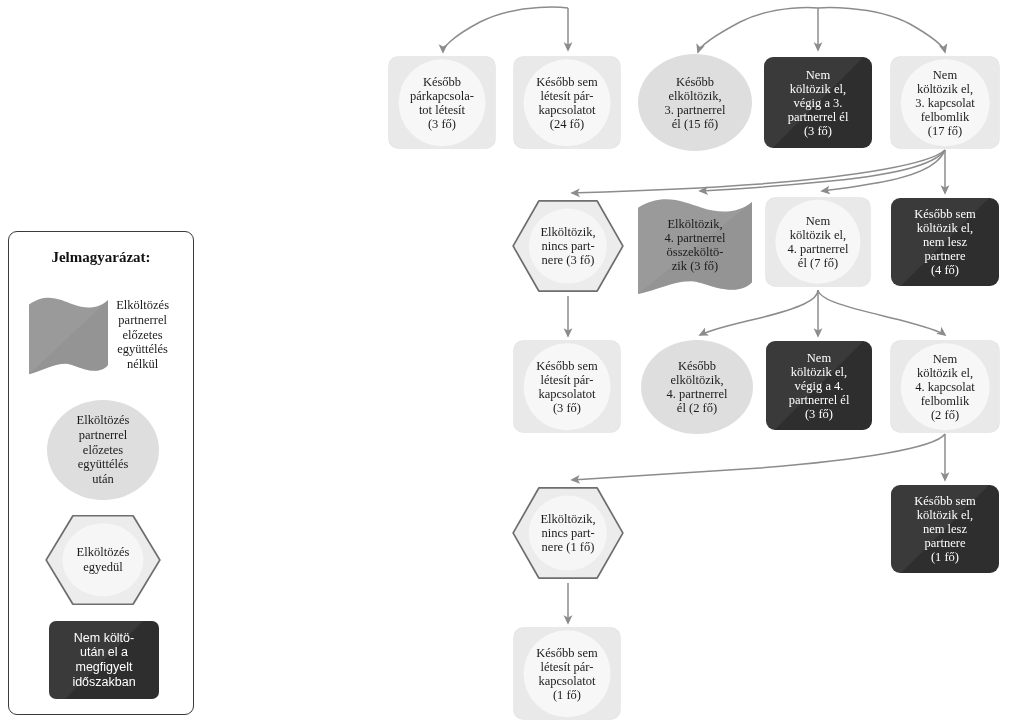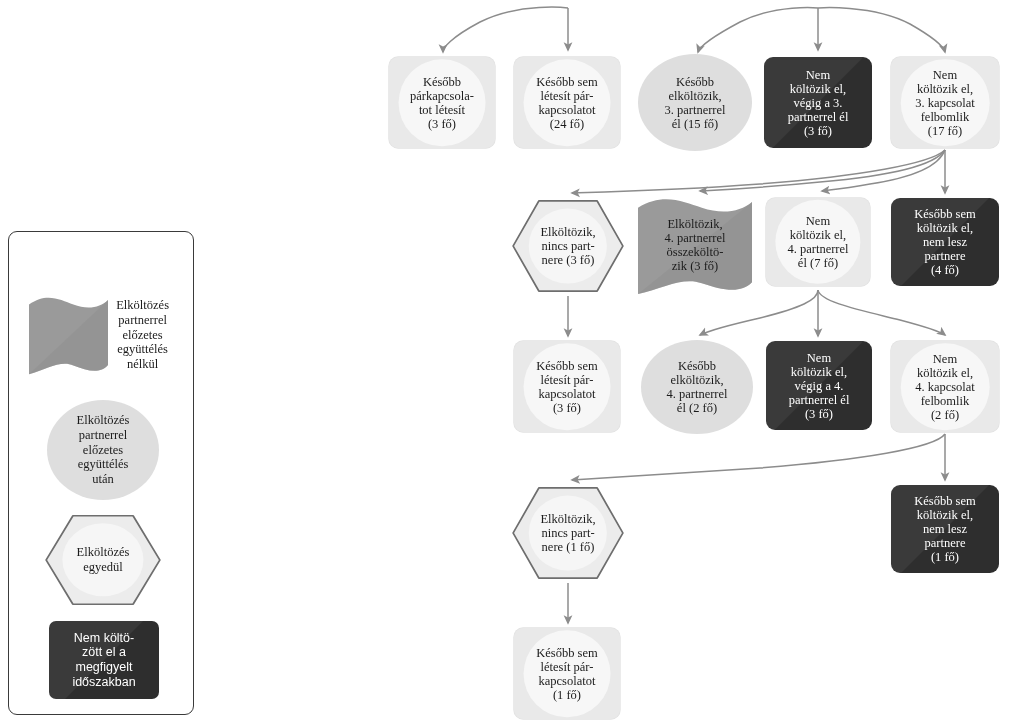--- a/index.html
+++ b/index.html
@@ -231,20 +231,21 @@
       </div>
       <div class="node shape-rect" style="left: 514px; top: 628px; width: 106px; height: 91px;">
         <span class="lbl">Később sem
 létesít pár-
 kapcsolatot
 (1 fő)</span>
       </div>
     </div>
 
   <div id="legend">
+    <div id="legend-title">Jelmagyarázat:</div>
 
     <div id="lg-wave" class="lg-item">
       <svg class="wavesvg" viewBox="0 0 100 100" preserveAspectRatio="none">
         <path d="M0,12 C22,-4 40,6 56,12 C74,19 90,16 100,6 L100,88 C90,100 74,96 56,89 C40,82 22,94 0,100 Z" fill="#9a9a9a"></path>
         <path d="M0,100 L100,6 L100,88 C90,100 74,96 56,89 C40,82 22,94 0,100 Z" fill="#8e8e8e" opacity="0.45"></path>
       </svg>
       <span class="lbl">Elköltözés
 partnerrel előzetes
 együttélés nélkül</span>
     </div>
@@ -260,19 +261,19 @@
     <div id="lg-hex" class="lg-item">
       <svg class="hexsvg" style="position:absolute;left:0;top:0;width:100%;height:100%;" viewBox="0 0 100 100" preserveAspectRatio="none">
         <path d="M24,3 L76,3 L99,50 L76,97 L24,97 L1,50 Z" fill="#ececec" stroke="#6e6e6e" stroke-width="1.6" stroke-linejoin="round"></path>
       </svg>
       <span class="lbl">Elköltözés
 egyedül</span>
     </div>
 
     <div id="lg-dark" class="lg-item">
       <span class="lbl">Nem költö-
-zött el a
+után el a
 megfigyelt
 időszakban</span>
     </div>
   </div>
 
 </div>
 
 </body></html>

